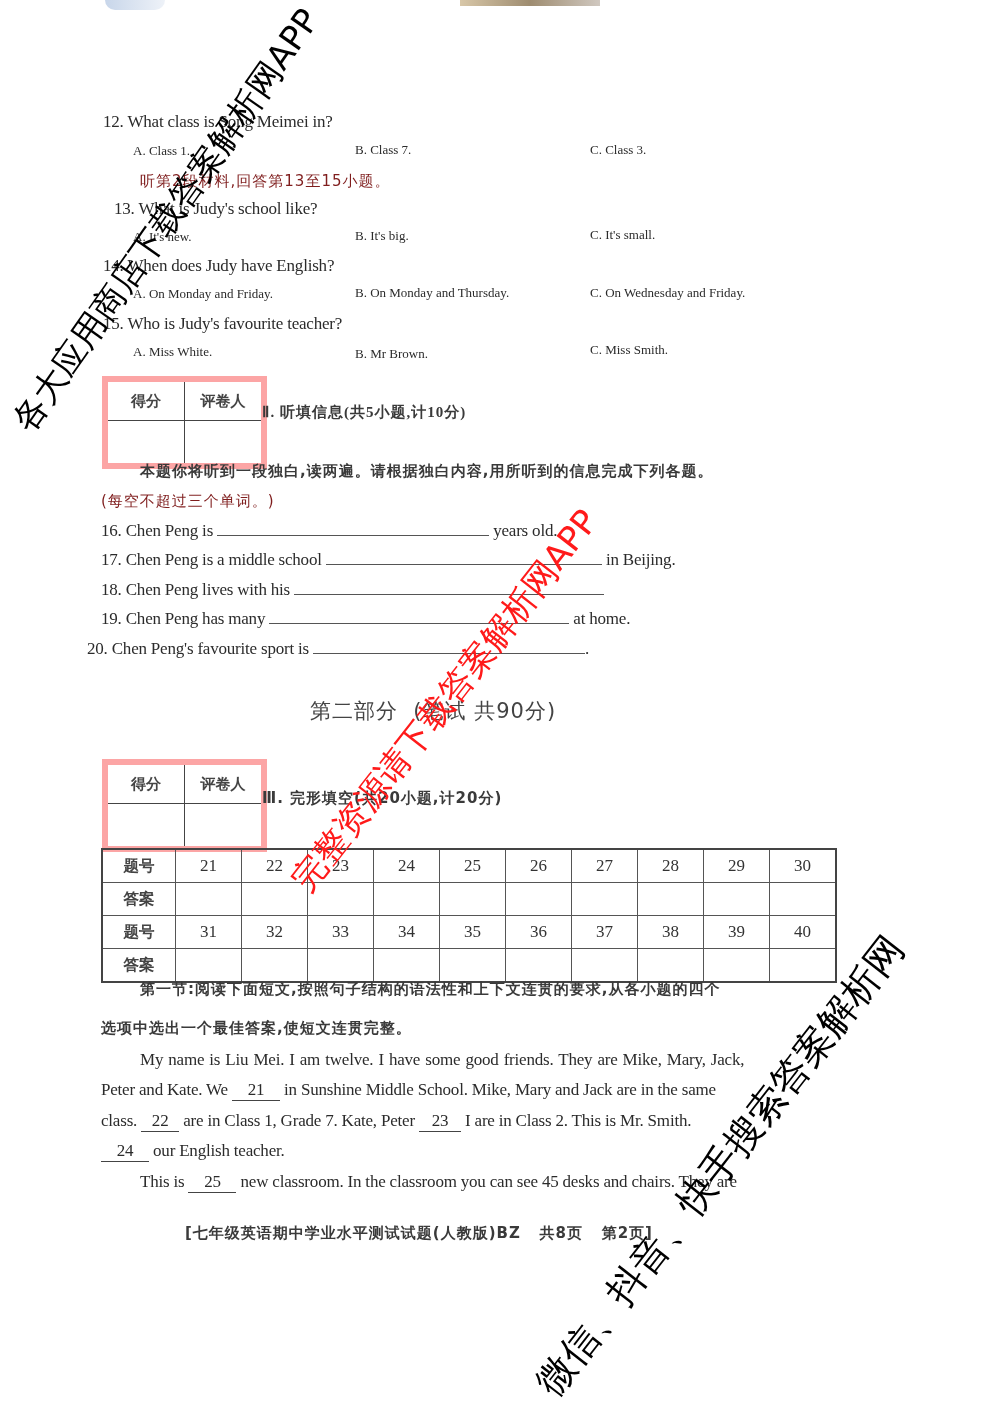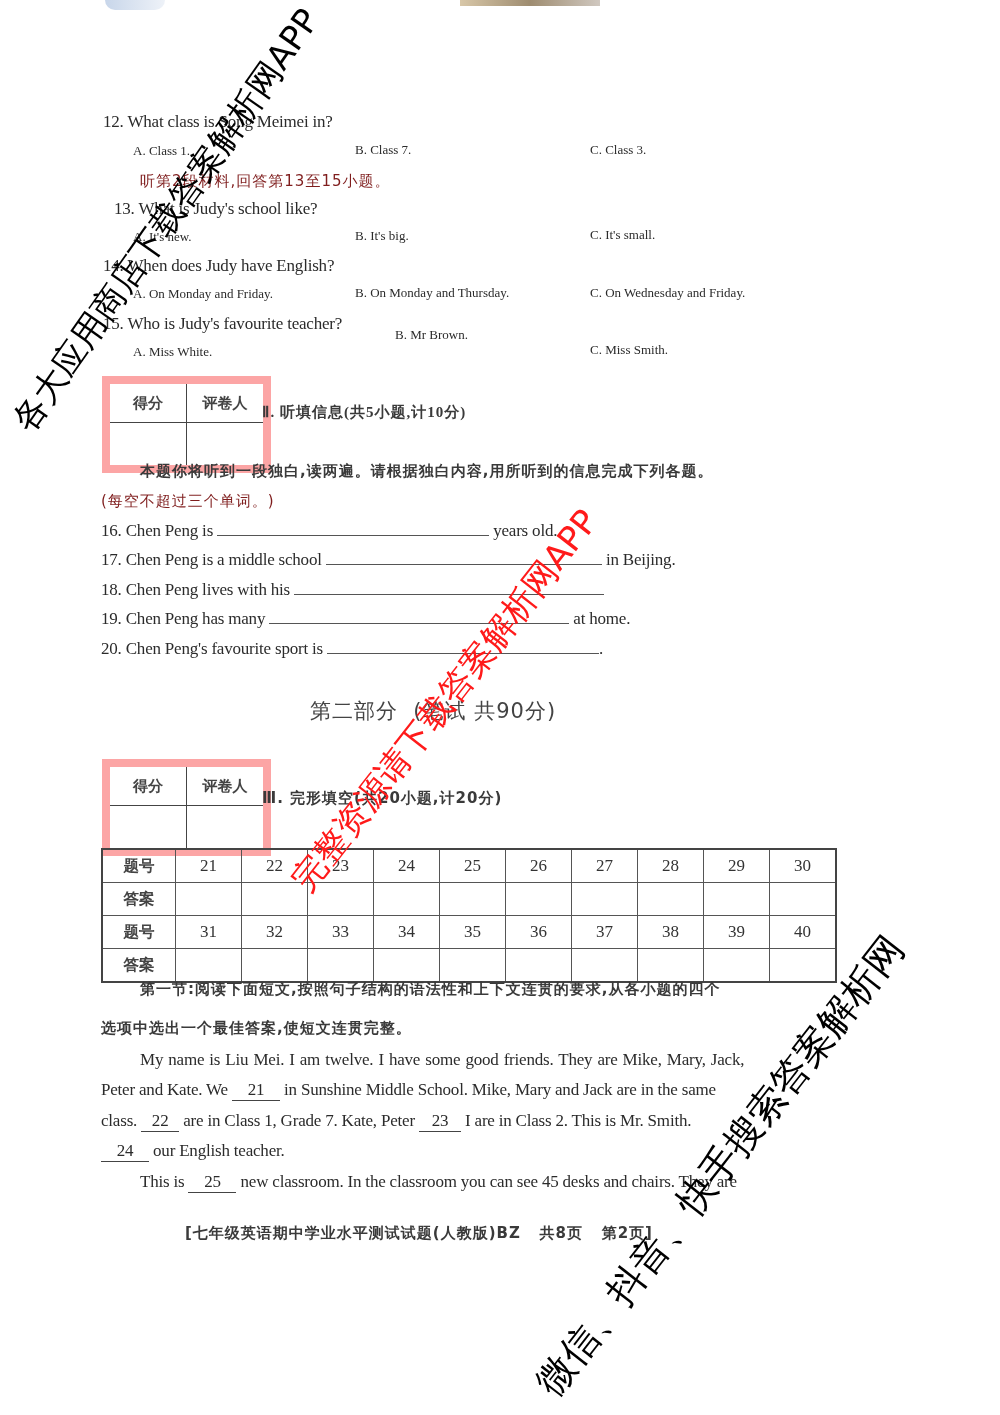--- a/index.html
+++ b/index.html
@@ -8,21 +8,21 @@
       font-family: "Liberation Serif", "DejaVu Serif", serif; color: #2b2b2b;
     }
     .abs { position: absolute; white-space: nowrap; }
     .q { font-size: 17px; letter-spacing: -0.2px; }
     .opt { font-size: 13px; }
     .zh { font-family: "DejaVu Sans", sans-serif; font-size: 15px; font-weight: bold; color: #3a3a3a; letter-spacing: 1px; }
     .zh-light { font-family: "DejaVu Sans", sans-serif; font-size: 15px; color: #7f1d1d; letter-spacing: 1px; }
     .blank { display: inline-block; border-bottom: 1.5px solid #555; vertical-align: baseline; height: 14px; }
     .gap { display: inline-block; border-bottom: 1.5px solid #444; text-align: center; padding: 0 4px; }
 
-    .score-box { position: absolute; border: 8px solid #fca5a5; border-collapse: collapse; }
+    .score-box { position: absolute; border: 6px solid #fca5a5; border-collapse: collapse; }
     .score-box td { border: 1.5px solid #444; width: 74px; height: 36px; text-align: center;
       font-family: "DejaVu Sans", sans-serif; font-weight: bold; font-size: 15px; color: #444; }
     .score-box td.empty { height: 40px; }
 
     .ans-table { position: absolute; left: 101px; top: 848px; border-collapse: collapse; border: 2px solid #444; }
     .ans-table td { border: 1.5px solid #555; height: 30px; text-align: center; font-size: 17px; color: #333;
       font-family: "Liberation Serif", serif; margin-left: 44px; }
     .ans-table td.hdr { width: 70px; font-family: "DejaVu Sans", sans-serif; font-weight: bold; font-size: 15.5px; color: #444; }
     .ans-table td.cell { width: 63px; }
 
@@ -64,21 +64,21 @@
 </div>
 <div class="abs opt" style="left:133px;top:286px;">A. On Monday and Friday.</div>
 <div class="abs opt" style="left:355px;top:285px;">B. On Monday and Thursday.</div>
 <div class="abs opt" style="left:590px;top:285px;">C. On Wednesday and Friday.</div>
 
 <div class="abs q" style="left:103px;top:314px;">
   <span>15.</span>
   <span>Who is Judy's favourite teacher?</span>
 </div>
 <div class="abs opt" style="left:133px;top:344px;">A. Miss White.</div>
-<div class="abs opt" style="left:355px;top:327px;margin-left:40px;">B. Mr Brown.</div>
+<div class="abs opt" style="left:355px;top:346px;">B. Mr Brown.</div>
 <div class="abs opt" style="left:590px;top:342px;">C. Miss Smith.</div>
 
 <table class="score-box" style="left:102px;top:376px;">
   <tbody>
       <tr>
     <td>得分</td>
     <td>评卷人</td>
   </tr>
   <tr>
     <td class="empty"></td>
@@ -107,21 +107,21 @@
   <span>18.</span>
   <span>Chen Peng lives with his</span>
   <span class="blank" style="width:310px;"></span>
 </div>
 <div class="abs q" style="left:101px;top:609px;text-align:right;">
   <span>19.</span>
   <span>Chen Peng has many</span>
   <span class="blank" style="width:300px;"></span>
   <span>at home.</span>
 </div>
-<div class="abs q" style="left:101px;top:639px;">
+<div class="abs q" style="left:87px;top:639px;">
   <span>20.</span>
   <span>Chen Peng's favourite sport is</span>
   <span class="blank" style="width:272px;"></span><span>.</span>
 </div>
 
 <div class="abs section-title" style="left:310px;top:697px;white-space:pre;">第二部分  (笔试 共90分)</div>
 
 <table class="score-box" style="left:102px;top:759px;">
   <tbody>
       <tr>

